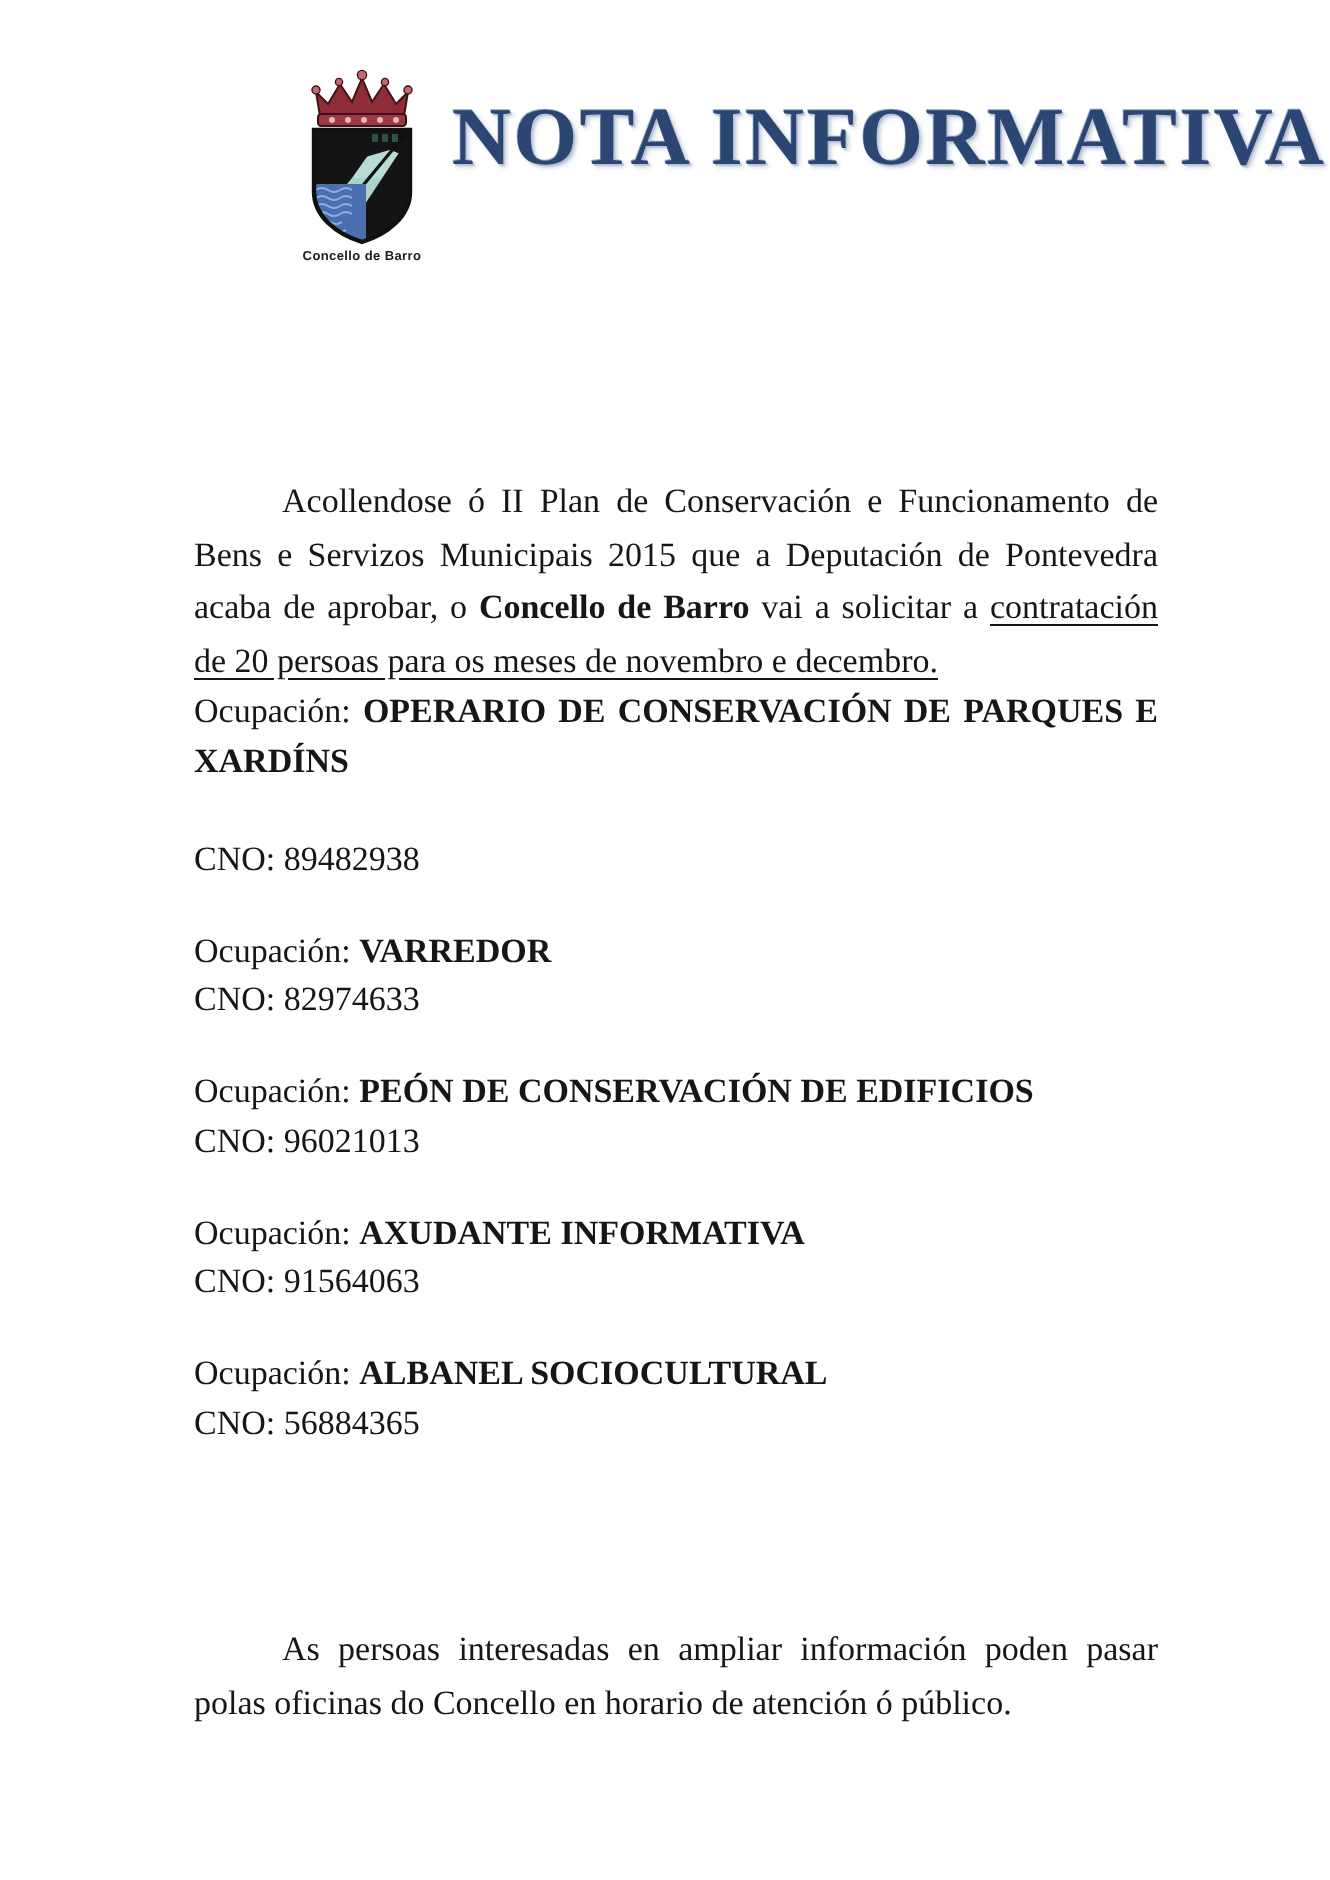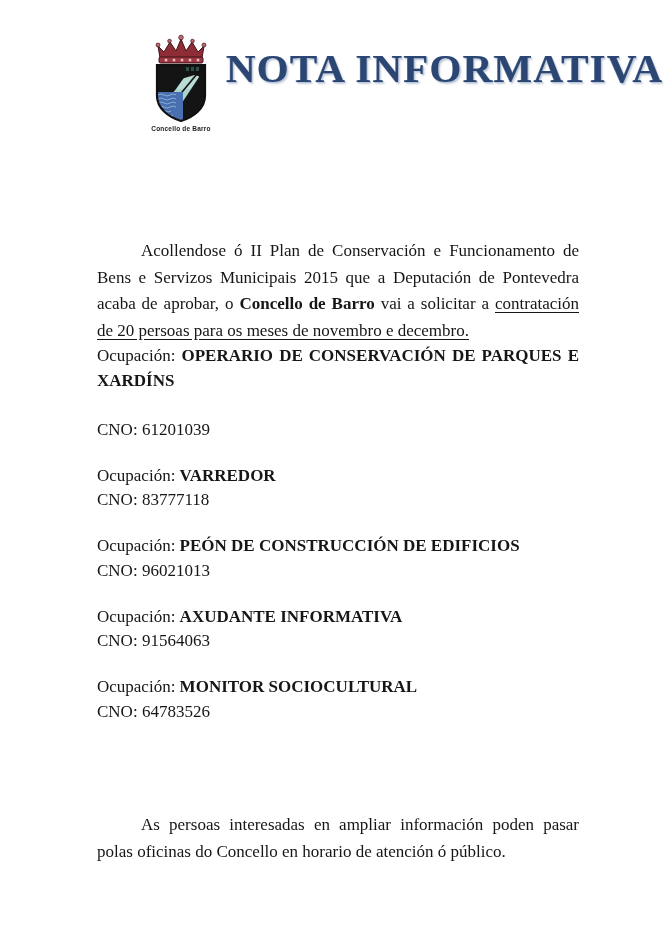--- a/index.html
+++ b/index.html
@@ -226,42 +226,42 @@
 
   <div class="body-block" id="p-intro">
     <p class="para intro"><span>Acollendose ó II Plan de Conservación e Funcionamento de Bens e Servizos Municipais 2015 que a Deputación de Pontevedra acaba de aprobar, o </span><span class="bold">Concello de Barro</span><span> vai a solicitar a </span><span class="uline">contratación de 20 persoas para os meses de novembro e decembro.</span></p>
   </div>
 
 
   <div class="occ-list">
 
     <div class="occ">
       <div class="occ-line spread"><span class="occ-label">Ocupación:</span> <span class="occ-name">OPERARIO DE CONSERVACIÓN DE PARQUES E XARDÍNS</span></div>
-      <div class="cno-line"><span>CNO:</span> <span>61201039</span></div>
+      <div class="cno-line"><span>CNO:</span> <span>89482938</span></div>
     </div>
 
     <div class="occ">
       <div class="occ-line"><span class="occ-label">Ocupación:</span> <span class="occ-name">VARREDOR</span></div>
-      <div class="cno-line"><span>CNO:</span> <span>83777118</span></div>
-    </div>
-
-
-    <div class="occ">
-      <div class="occ-line"><span class="occ-label">Ocupación:</span> <span class="occ-name">PEÓN DE CONSTRUCCIÓN DE EDIFICIOS</span></div>
+      <div class="cno-line"><span>CNO:</span> <span>82974633</span></div>
+    </div>
+
+
+    <div class="occ">
+      <div class="occ-line"><span class="occ-label">Ocupación:</span> <span class="occ-name">PEÓN DE CONSERVACIÓN DE EDIFICIOS</span></div>
       <div class="cno-line"><span>CNO:</span> <span>96021013</span></div>
     </div>
 
     <div class="occ">
       <div class="occ-line"><span class="occ-label">Ocupación:</span> <span class="occ-name">AXUDANTE INFORMATIVA</span></div>
       <div class="cno-line"><span>CNO:</span> <span>91564063</span></div>
     </div>
 
     <div class="occ">
-      <div class="occ-line"><span class="occ-label">Ocupación:</span> <span class="occ-name">MONITOR SOCIOCULTURAL</span></div>
-      <div class="cno-line"><span>CNO:</span> <span>64783526</span></div>
+      <div class="occ-line"><span class="occ-label">Ocupación:</span> <span class="occ-name">ALBANEL SOCIOCULTURAL</span></div>
+      <div class="cno-line"><span>CNO:</span> <span>56884365</span></div>
     </div>
 
   </div>
 
   <div class="body-block" id="p-footer">
     <p class="para">As persoas interesadas en ampliar información poden pasar polas oficinas do Concello en horario de atención ó público.</p>
   </div>
 
 </div>
 

